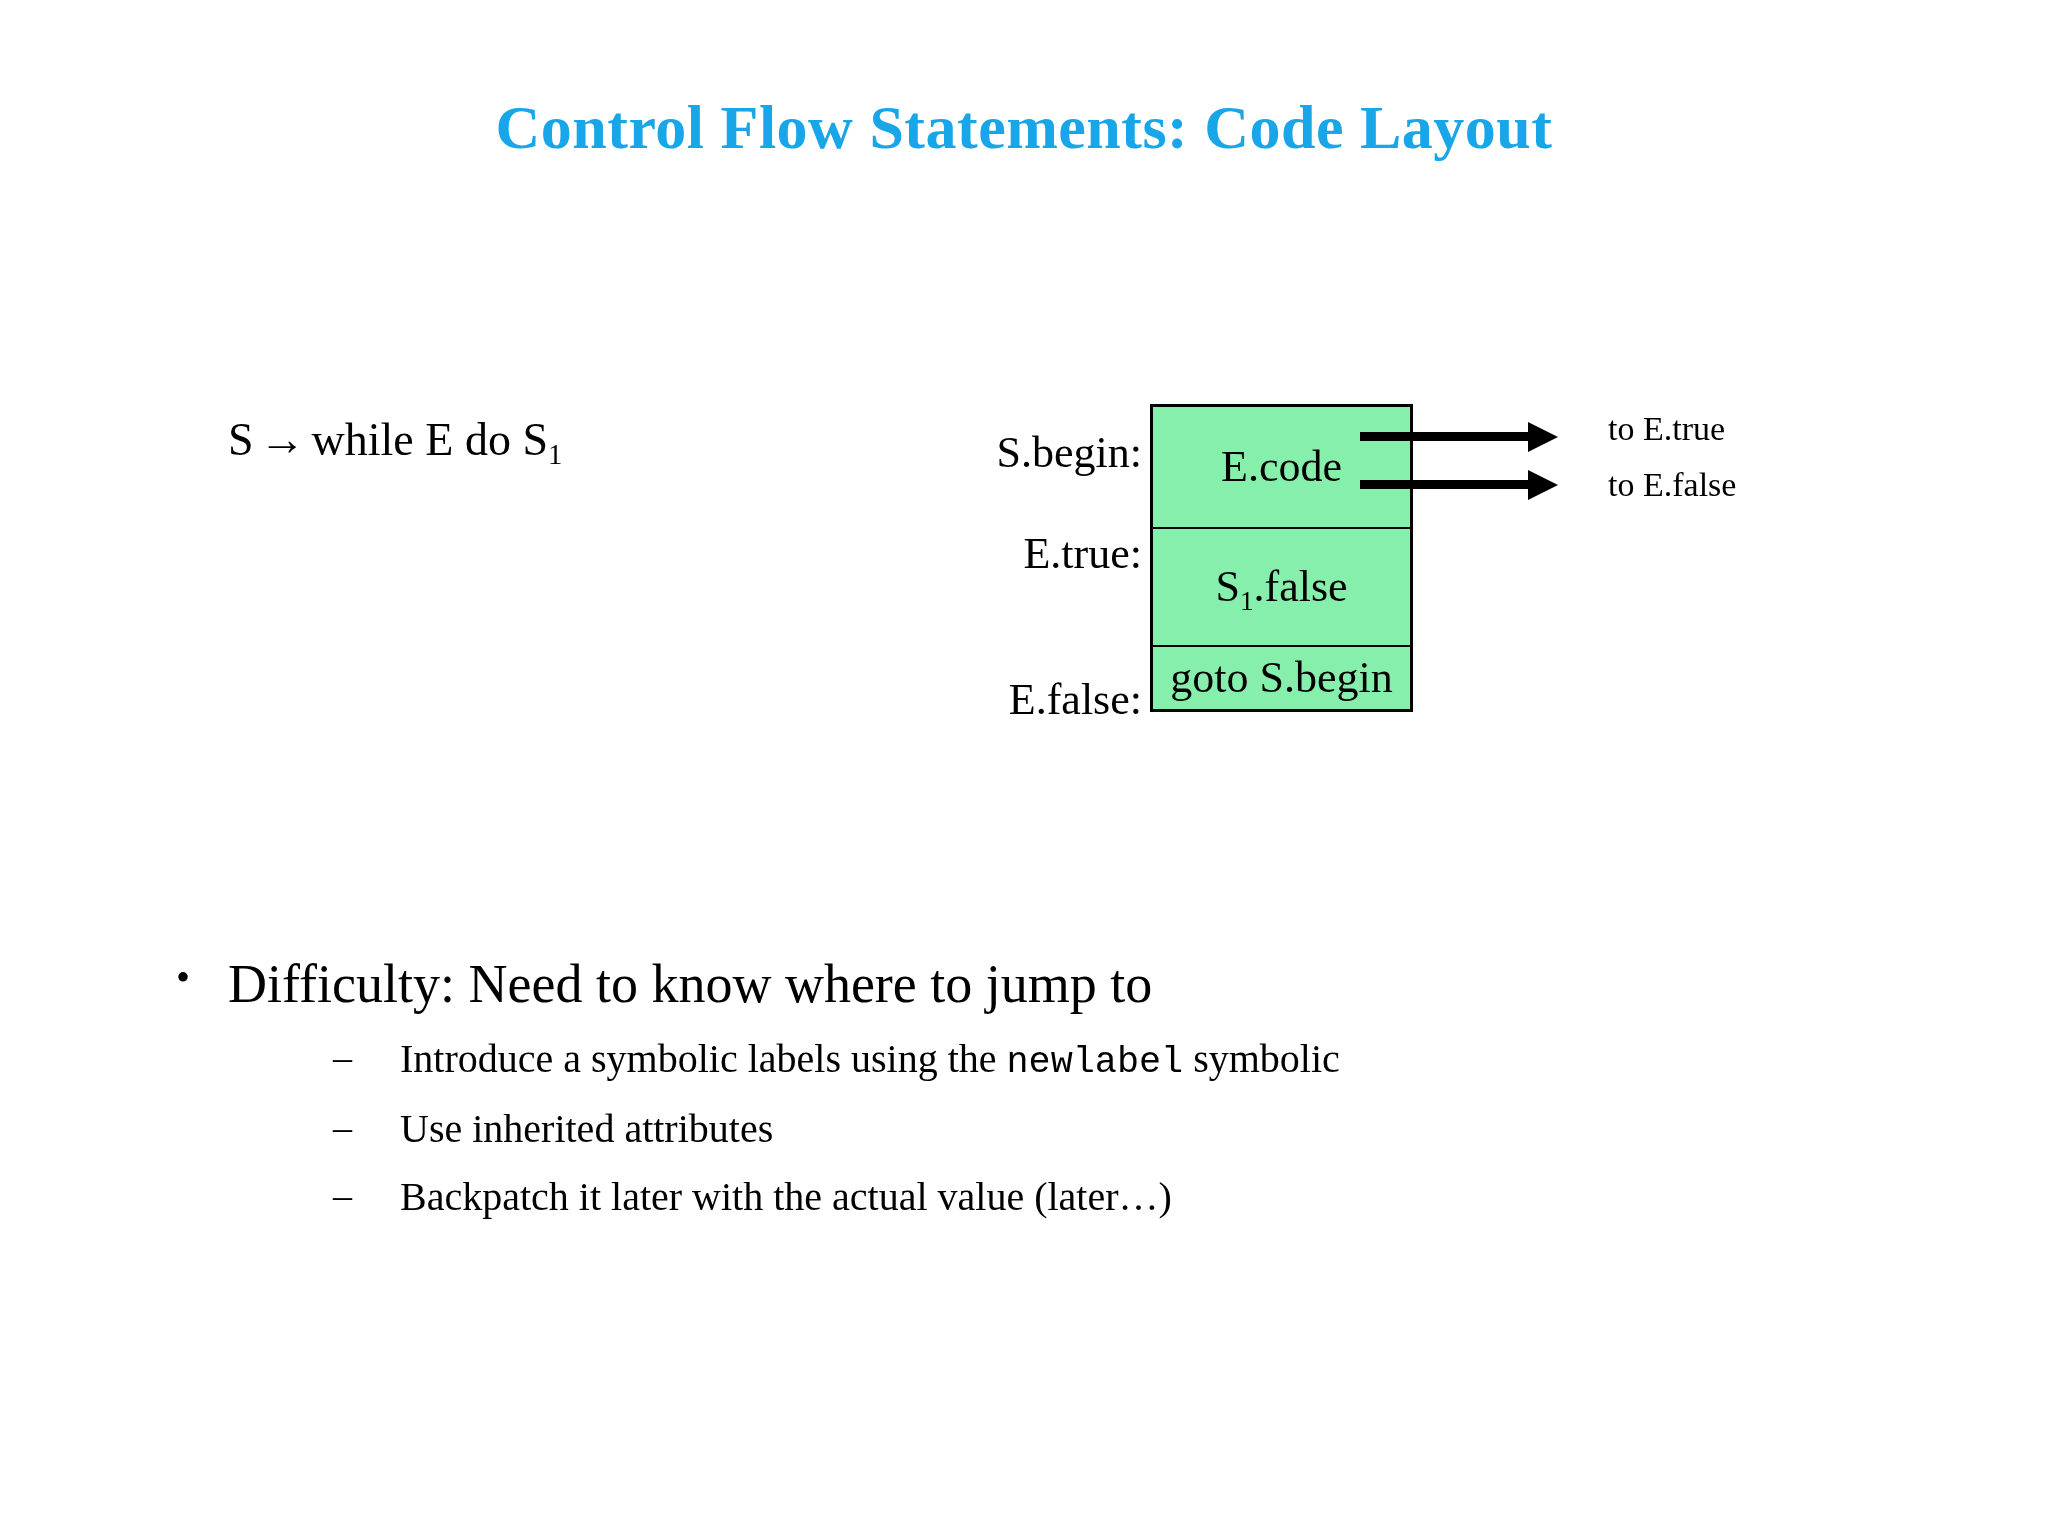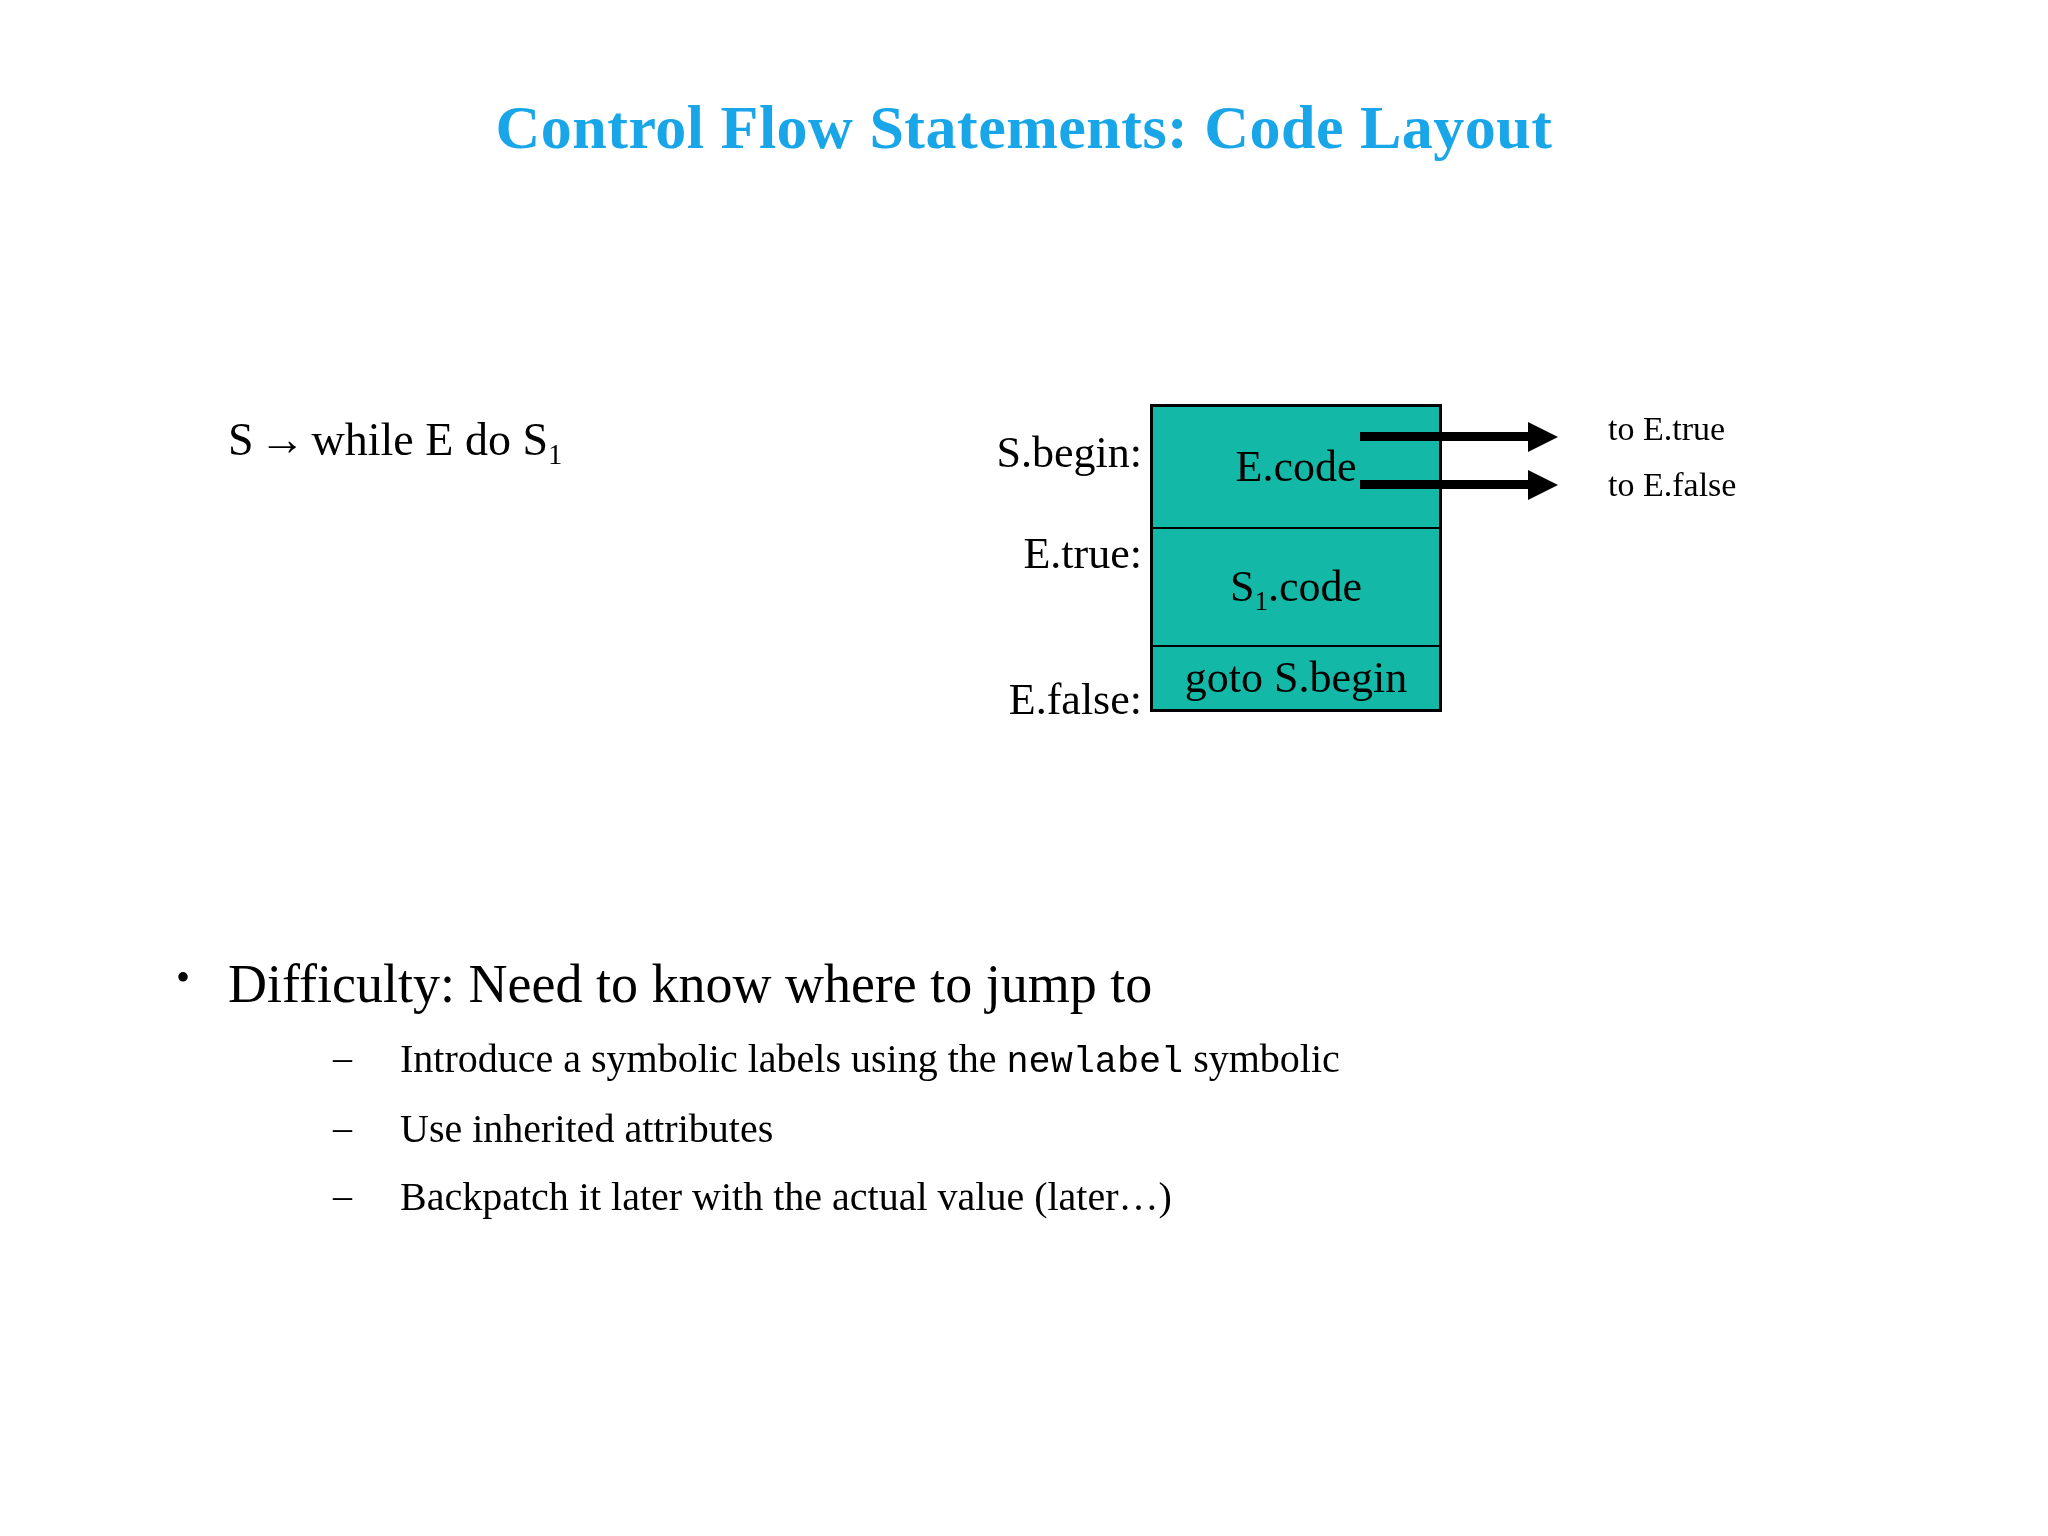--- a/index.html
+++ b/index.html
@@ -57,24 +57,24 @@
     left: 960px;
     top: 390px;
     width: 960px;
     height: 420px;
   }
 
   .code-box {
     position: absolute;
     left: 190px;
     top: 14px;
-    width: 292px;
+    width: 263px;
     border: 3px solid #000000;
     box-sizing: border-box;
-    background: #14b8a6;
+    background: #86efac;
     font-family: Liberation Serif, serif;
   }
   .code-cell {
     text-align: center;
     font-size: 44px;
     line-height: 1.1;
     color: #000000;
     box-sizing: border-box;
   }
   .cell-e-code {
@@ -202,21 +202,21 @@
 
   <div class="box-label" id="label-e-true">E.true:</div>
 
   <div class="box-label" id="label-e-false">E.false:</div>
 
   <div class="code-box">
     <div class="code-cell cell-e-code">
       <span>E.code</span>
     </div>
     <div class="code-cell cell-s1-code">
-      <span><span>S</span><sub>1</sub><span>.code</span></span>
+      <span><span>S</span><sub>1</sub><span>.false</span></span>
     </div>
     <div class="code-cell cell-goto">
       <span>goto S.begin</span>
     </div>
   </div>
 
   <div class="arrow-wrap" id="arrow-true">
     <div class="arrow-line"></div>
     <div class="arrow-head"></div>
   </div>

